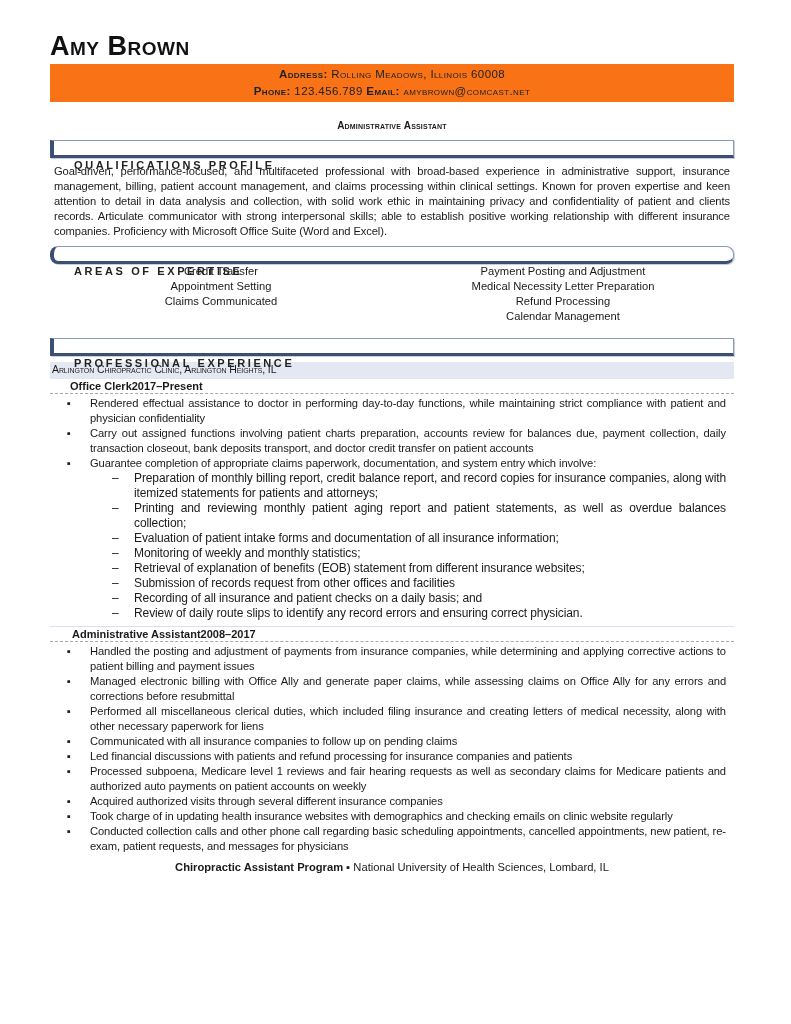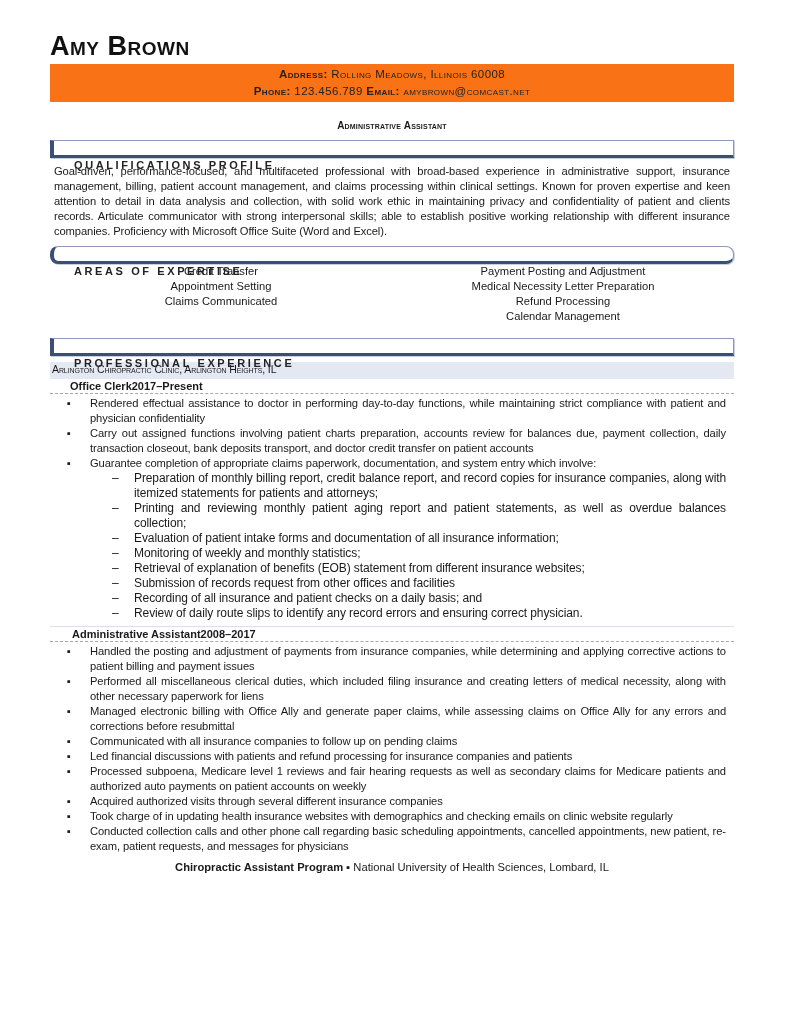--- a/index.html
+++ b/index.html
@@ -135,22 +135,22 @@
       </ul>
     </li>
   </ul>
 
   <div class="role-row second">
     <span>Administrative Assistant</span>
     <span>2008–2017</span>
   </div>
   <ul class="bullets">
     <li>Handled the posting and adjustment of payments from insurance companies, while determining and applying corrective actions to patient billing and payment issues</li>
+    <li>Managed electronic billing with Office Ally and generate paper claims, while assessing claims on Office Ally for any errors and corrections before resubmittal</li>
     <li>Performed all miscellaneous clerical duties, which included filing insurance and creating letters of medical necessity, along with other necessary paperwork for liens</li>
-    <li>Managed electronic billing with Office Ally and generate paper claims, while assessing claims on Office Ally for any errors and corrections before resubmittal</li>
     <li>Communicated with all insurance companies to follow up on pending claims</li>
     <li>Led financial discussions with patients and refund processing for insurance companies and patients</li>
     <li>Processed subpoena, Medicare level 1 reviews and fair hearing requests as well as secondary claims for Medicare patients and authorized auto payments on patient accounts on weekly</li>
     <li>Acquired authorized visits through several different insurance companies</li>
     <li>Took charge of in updating health insurance websites with demographics and checking emails on clinic website regularly</li>
     <li>Conducted collection calls and other phone call regarding basic scheduling appointments, cancelled appointments, new patient, re-exam, patient requests, and messages for physicians</li>
   </ul>
 
   <div class="edu">
     <div>

